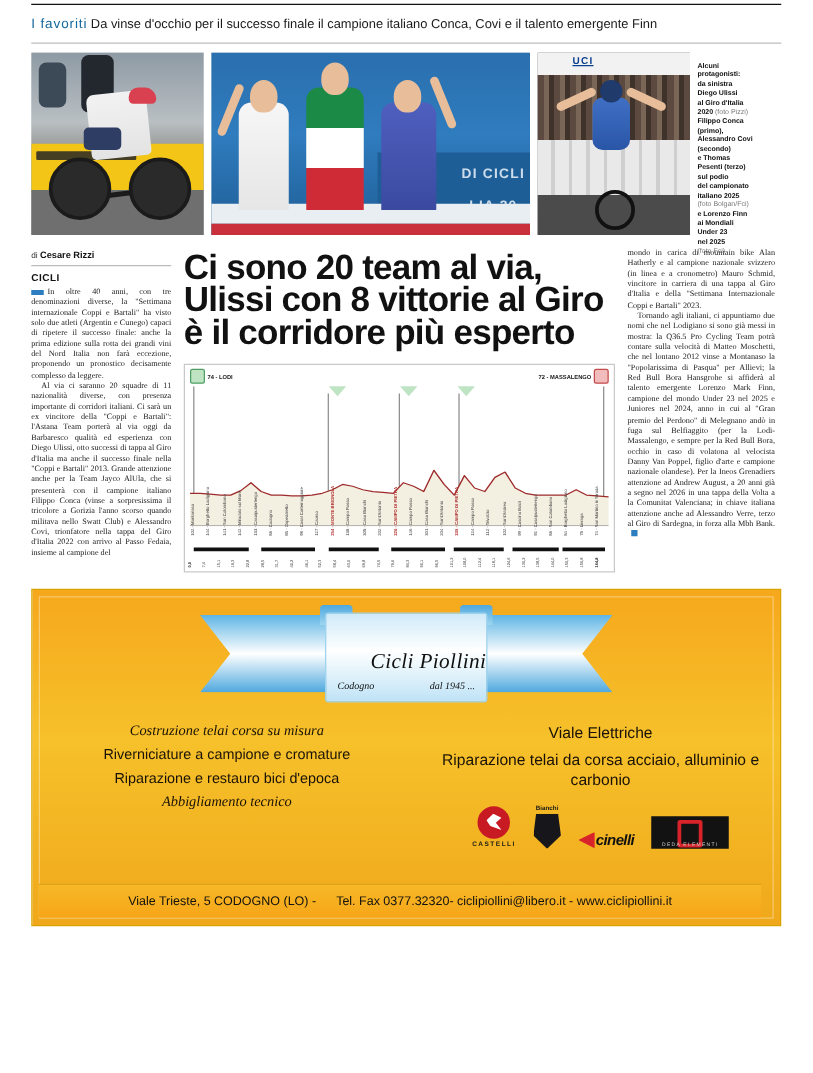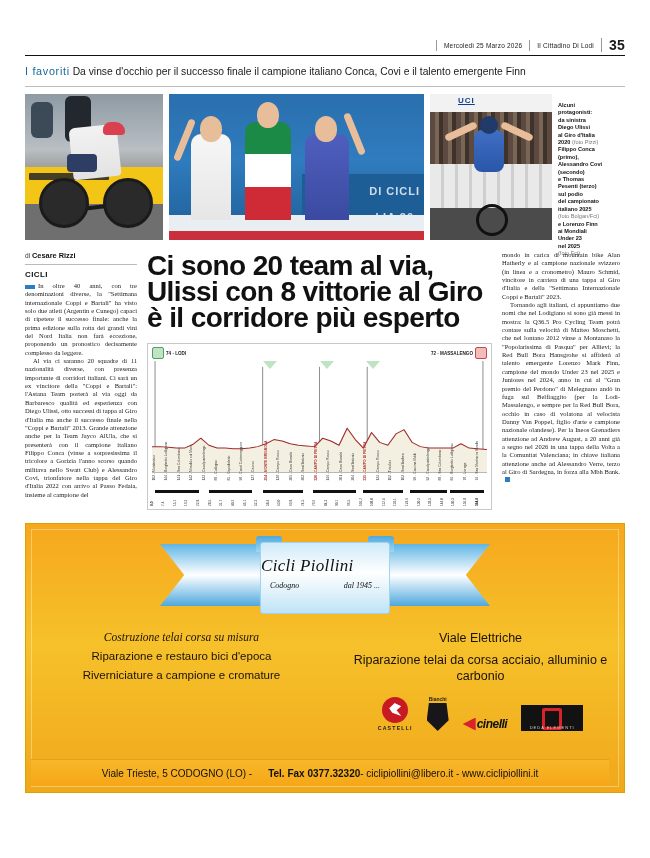--- a/index.html
+++ b/index.html
@@ -112,21 +112,21 @@
   
   .adv{margin-top:13px;border:1px solid #d9a400;background:linear-gradient(#f6a81c,#f6c12b 45%,#f0a81a 100%);height:270px;position:relative;box-sizing:border-box;}
   .advinner{position:absolute;inset:5px;border:1px solid rgba(255,255,255,.35);}
   .ribbon{position:absolute;left:50%;top:12px;transform:translateX(-50%);width:330px;height:78px;}
   .rb-left,.rb-right{position:absolute;top:8px;width:110px;height:62px;background:linear-gradient(#5fb5e5,#ffffff 50%,#4ea8de);}
   .rb-left{left:0;clip-path:polygon(0 0,100% 0,100% 100%,0 100%,22% 50%);}
   .rb-right{right:0;clip-path:polygon(0 0,100% 0,78% 50%,100% 100%,0 100%);}
   .rb-tab-l{position:absolute;left:96px;top:0;width:26px;height:16px;background:linear-gradient(#4ea8de,#9ed6f0);border-radius:3px 3px 0 0;}
   .rb-tab-r{position:absolute;right:96px;top:0;width:26px;height:16px;background:linear-gradient(#4ea8de,#9ed6f0);border-radius:3px 3px 0 0;}
   .rb-center{position:absolute;left:50%;top:6px;transform:translateX(-50%);width:128px;height:70px;background:linear-gradient(#cfeaf8,#ffffff 42%,#bfe3f6);border:1px solid #9fd3ee;border-radius:3px;}
-  .rb-title{text-align:left;font-family:"Liberation Serif",serif;font-style:italic;font-size:17px;color:#101010;margin-top:13px;letter-spacing:.3px;}
+  .rb-title{text-align:right;font-family:"Liberation Serif",serif;font-style:italic;font-size:17px;color:#101010;margin-top:28px;letter-spacing:.3px;}
   .rb-sub{display:flex;justify-content:space-between;padding:5px 9px 0 9px;font-family:"Liberation Serif",serif;font-style:italic;font-size:8px;color:#101010;}
 
   .adcols{position:absolute;left:0;right:0;top:100px;display:flex;}
   .adL{width:52%;text-align:center;}
   .adR{width:48%;text-align:center;}
   .adline{font-family:"Liberation Serif",serif;font-style:italic;font-size:11.5px;color:#1a1208;margin:7px 0;}
   .adline.sans{font-family:"Liberation Sans",sans-serif;font-style:normal;font-size:11.5px;}
   .adR .adline.sans{font-size:12.5px;}
   .adR .big{font-size:13.5px;line-height:16px;}
   .logos{display:flex;justify-content:center;align-items:flex-end;gap:14px;margin-top:12px;}
@@ -138,34 +138,27 @@
   .lg-bianchi-c{width:22px;height:28px;margin:0 auto;background:#17171b;clip-path:polygon(10% 0,90% 0,100% 62%,50% 100%,0 62%);}
   .lg-cinelli{display:flex;align-items:center;gap:1px;}
   .lg-cinelli-f{width:13px;height:13px;background:#d8232a;clip-path:polygon(0 50%,100% 0,100% 100%);}
   .lg-cinelli-t{font-family:"Liberation Sans",sans-serif;font-size:12px;font-weight:bold;font-style:italic;color:#111;letter-spacing:-.5px;}
   .lg-dark{width:62px;height:26px;background:#121212;position:relative;}
   .lg-dark-q{position:absolute;left:21px;top:3px;width:14px;height:16px;border:3px solid #d8232a;border-radius:2px;}
   .lg-dark-t{position:absolute;left:0;right:0;bottom:1px;text-align:center;font-family:"Liberation Sans",sans-serif;font-size:4px;color:#cfcfcf;letter-spacing:1px;}
 
   .adfoot{position:absolute;left:5px;right:15px;bottom:6px;height:26px;background:linear-gradient(#f7b827,#f6a618);border-top:1px solid #e0a21a;display:flex;align-items:center;justify-content:center;}
   .adfoot span{font-family:"Liberation Sans",sans-serif;font-size:10px;color:#111;}
-  .adfoot b{font-weight:bold;margin-left:16px;}
+  .adfoot b{font-weight:normal;margin-left:16px;}
 </style>
 </head>
 <body>
 
 <div class="page">
 
-  <div class="masthead">
-    <div class="mh-inner">
-      <div class="mh-date">Mercoledì 25 Marzo 2026</div>
-      <div class="mh-paper">Il Cittadino Di Lodi</div>
-      <div class="mh-page">35</div>
-    </div>
-  </div>
   <div class="rule-top"></div>
 
   <div class="kicker">
     <b>I favoriti</b>
     <span>Da vinse d'occhio per il successo finale il campione italiano Conca, Covi e il talento emergente Finn</span>
   </div>
   <div class="rule-thin"></div>
 
   <div class="photoband">
 
@@ -386,22 +379,23 @@
         <div class="rb-sub">
           <span>Codogno</span>
           <span>dal 1945 ...</span>
         </div>
       </div>
     </div>
 
     <div class="adcols">
       <div class="adL">
         <div class="adline">Costruzione telai corsa su misura</div>
+        <div class="adline sans">Riverniciature a campione e cromature</div>
         <div class="adline sans">Riparazione e restauro bici d'epoca</div>
-        <div class="adline sans">Riverniciature a campione e cromature</div>
+        <div class="adline">Abbigliamento tecnico</div>
       </div>
       <div class="adR">
         <div class="adline sans">Viale Elettriche</div>
         <div class="adline sans big">Riparazione telai da corsa acciaio, alluminio e carbonio</div>
 
         <div class="logos">
           <div class="logo">
             <div class="lg-castelli-c"></div>
             <div class="lg-castelli-t">CASTELLI</div>
           </div>

